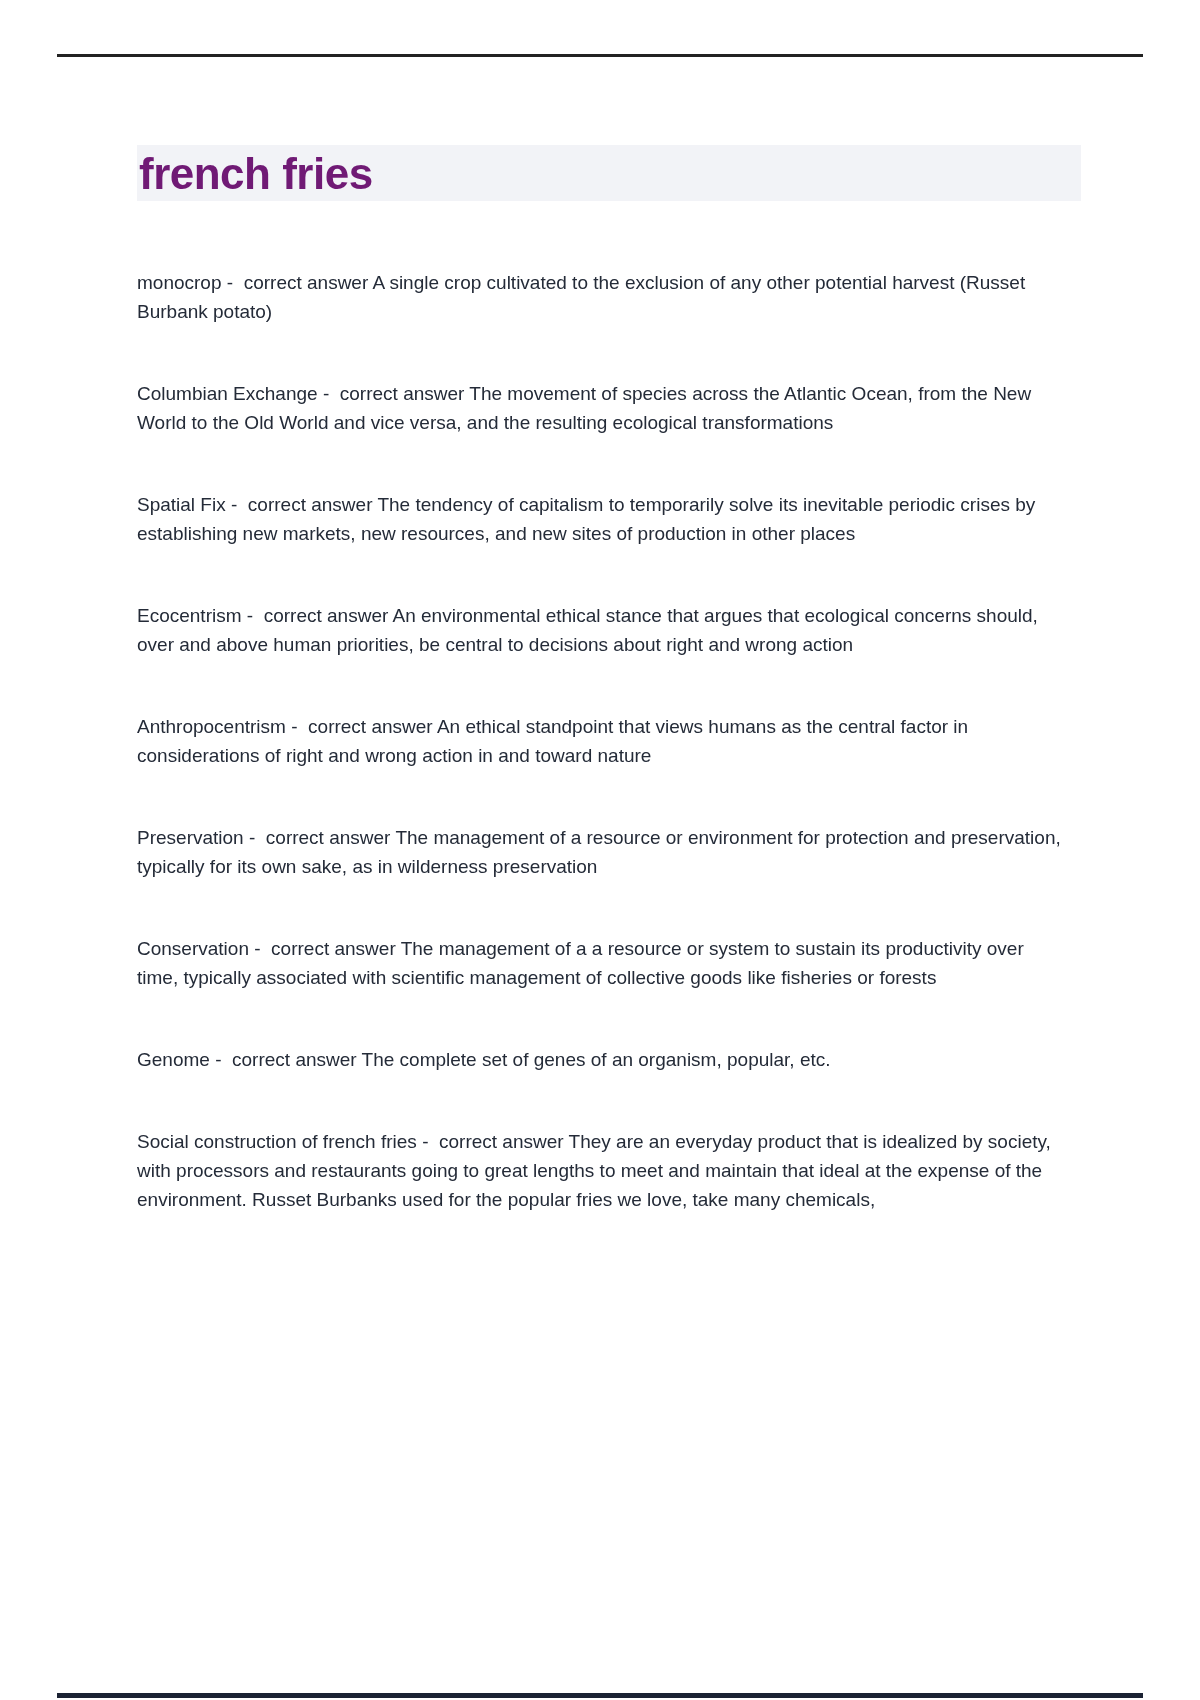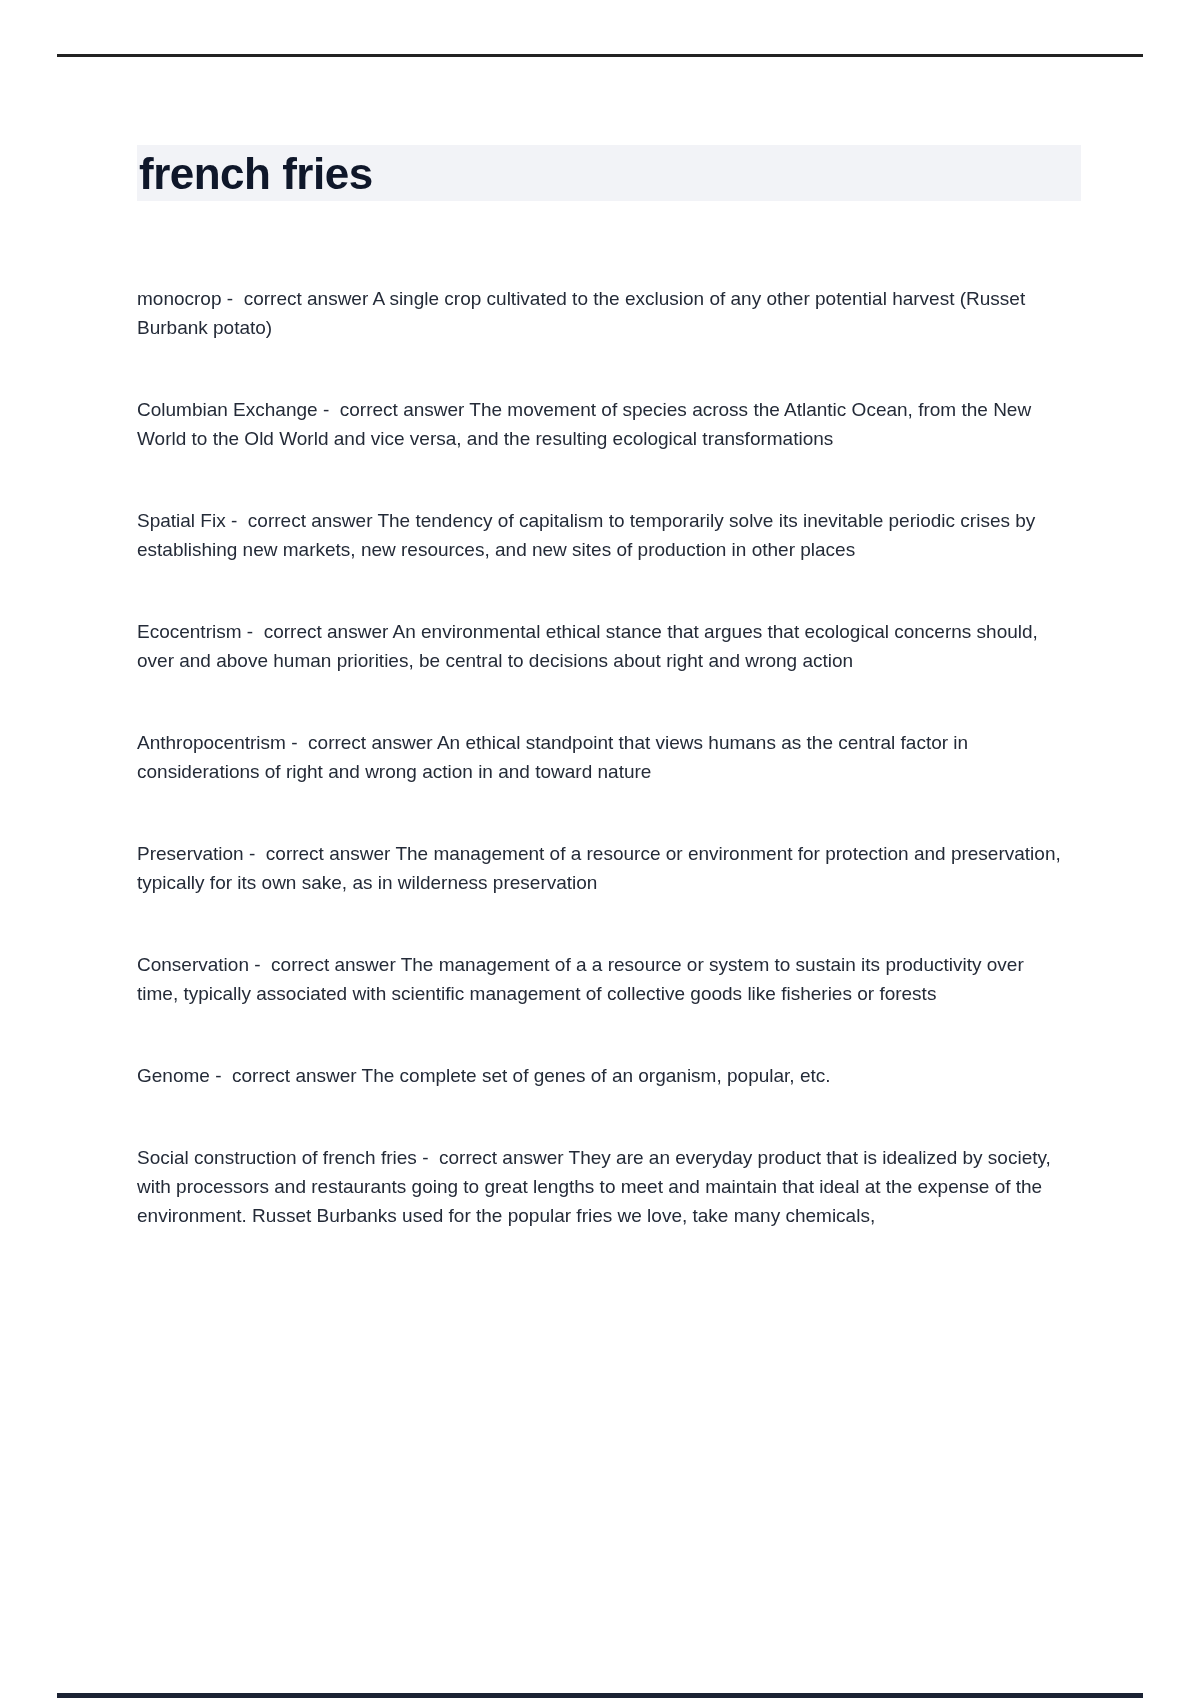--- a/index.html
+++ b/index.html
@@ -38,31 +38,31 @@
     height: 56px;
     background: #f2f3f7;
   }
   .title-text {
     display: block;
     padding-left: 2px;
     font-size: 44px;
     font-weight: bold;
     line-height: 58px;
     letter-spacing: -0.5px;
-    color: #0f172a;
+    color: #701a75;
     white-space: nowrap;
   }
   .terms {
     position: absolute;
     left: 137px;
     top: 268px;
     width: 930px;
   }
   .term-entry {
-    margin: 16px 0 53px 0;
+    margin: 0 0 53px 0;
     font-size: 19px;
     line-height: 29px;
     color: #242b38;
     white-space: pre-wrap;
   }
 </style>
 </head>
 <body>
 
 <div class="top-rule"></div>

